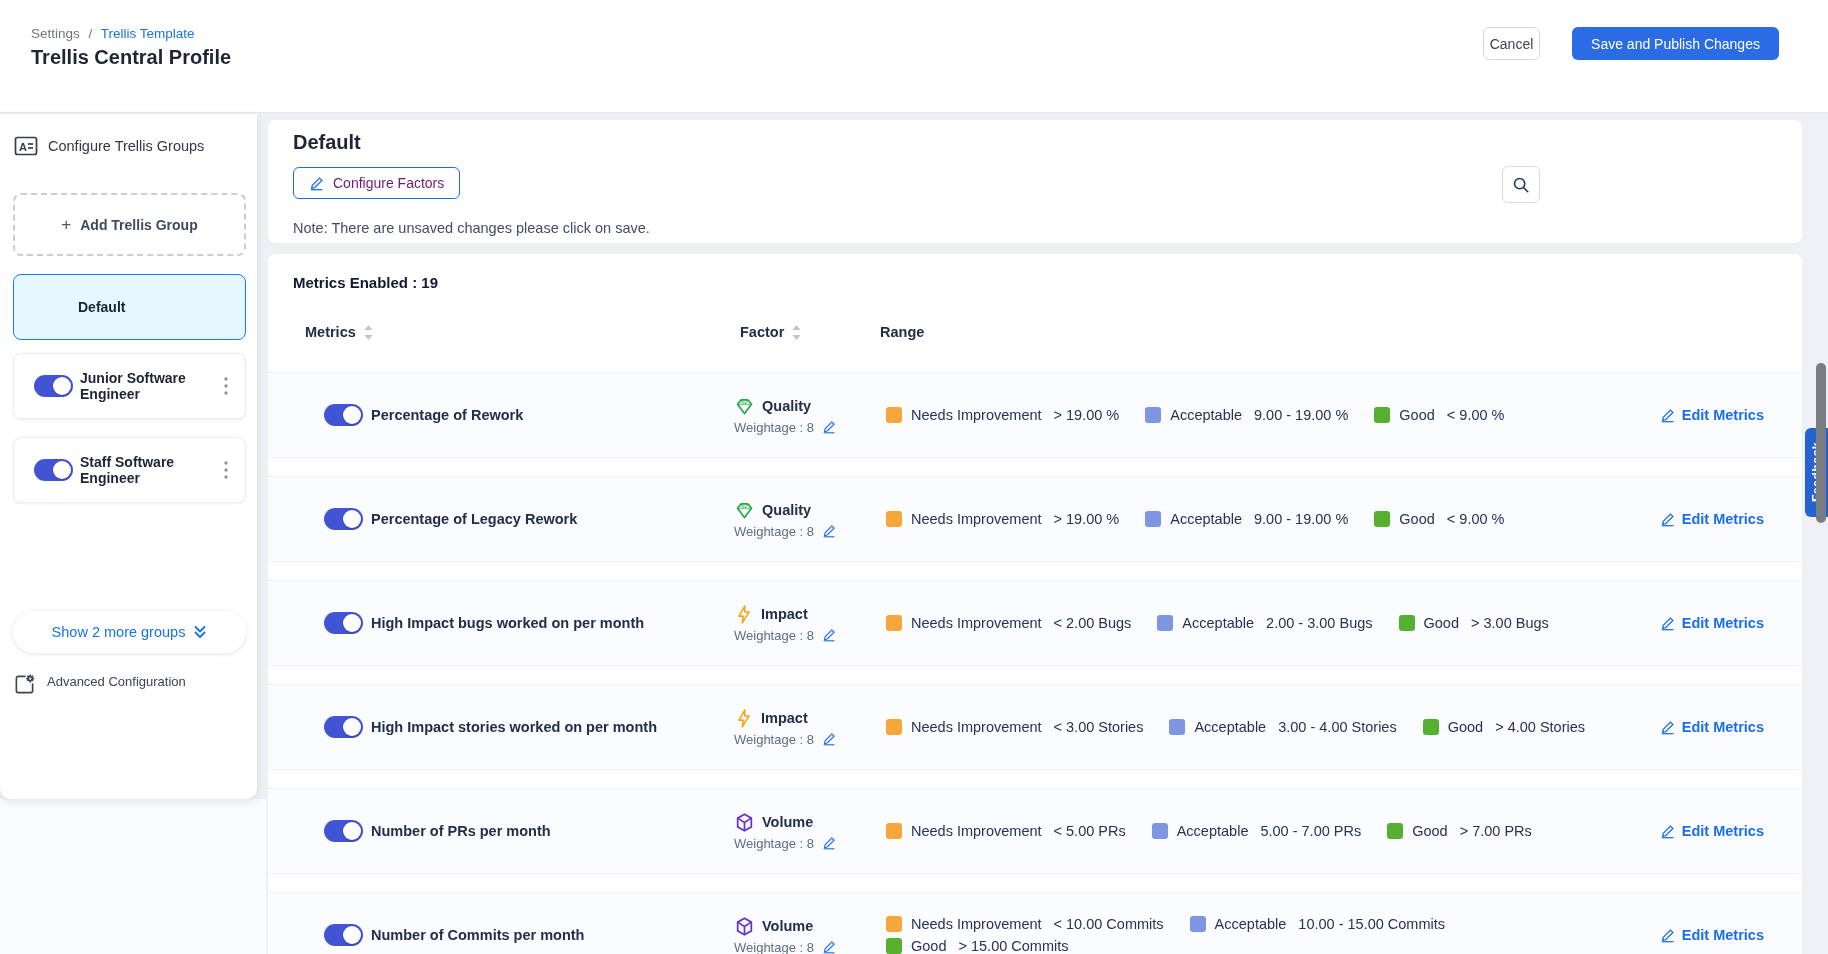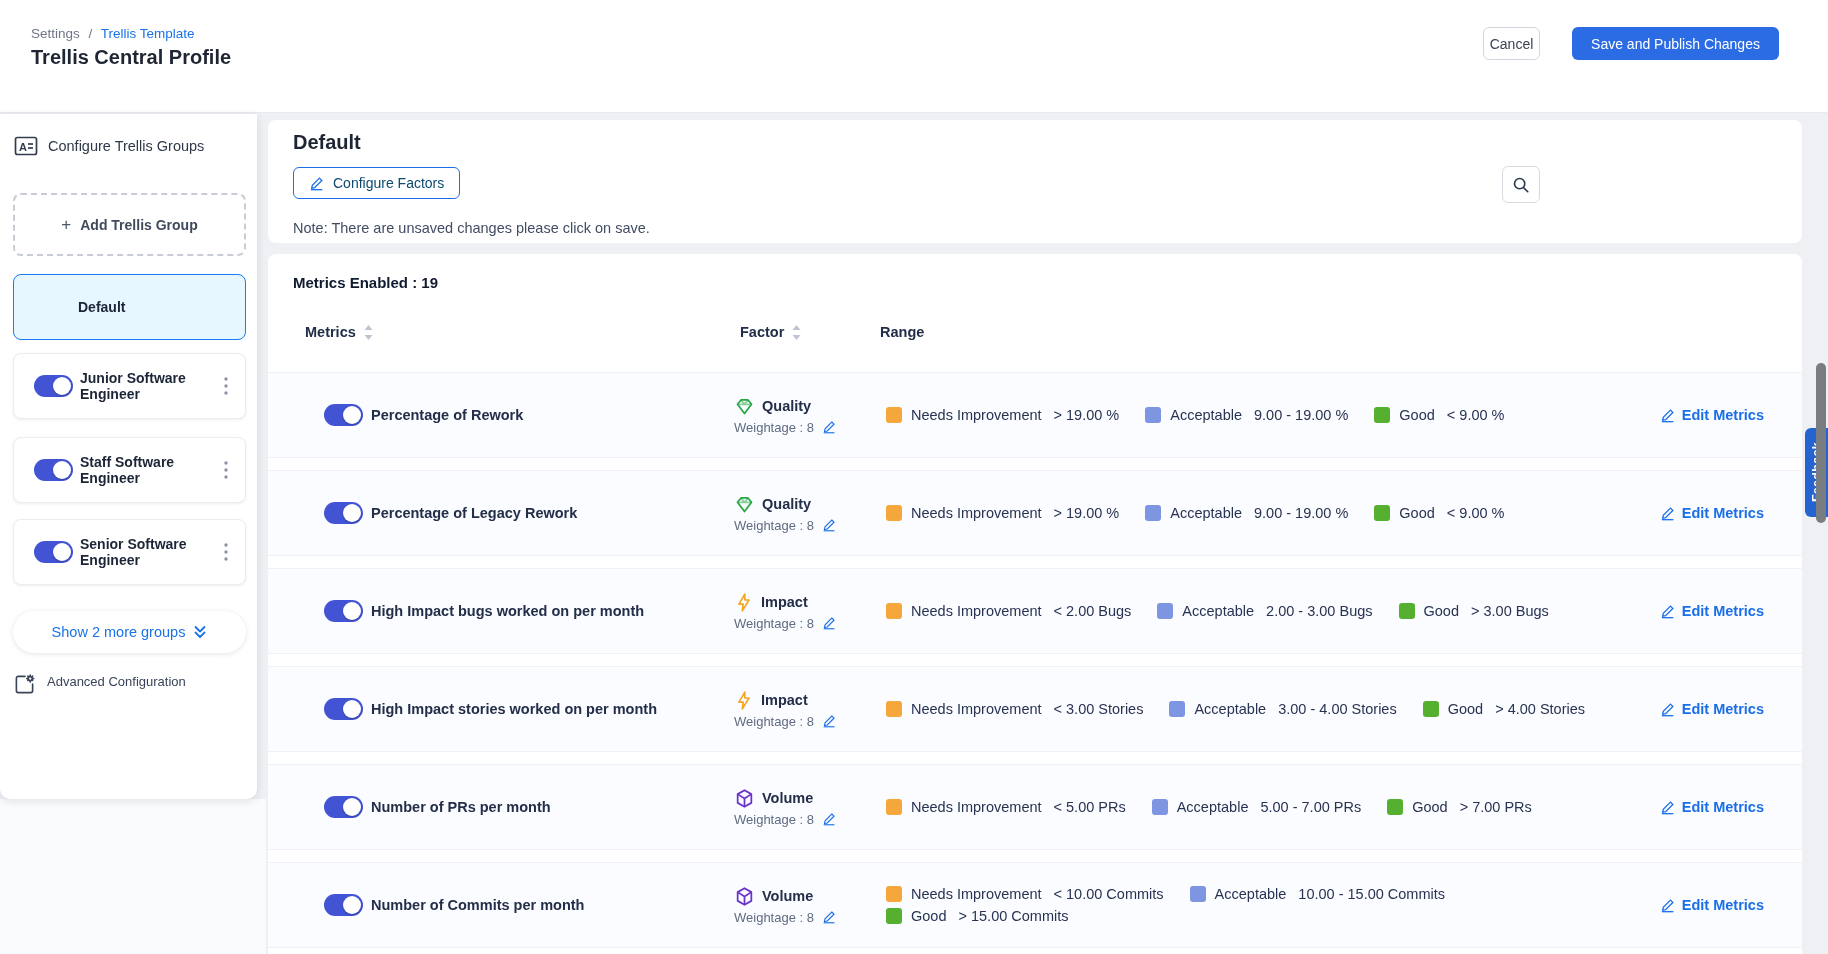--- a/index.html
+++ b/index.html
@@ -28,31 +28,31 @@
   .switch { position:relative; width:39px; height:22px; border-radius:11px; background:#4254d4; flex:0 0 auto; margin-left:20px; cursor:pointer; }
   .switch::after { content:""; position:absolute; right:2px; top:2px; width:18px; height:18px; border-radius:50%; background:#fff; box-shadow:0 1px 2px rgba(0,0,0,.25); }
   .group-label { margin-left:7px; font-size:14px; font-weight:bold; color:#1c2536; line-height:1.15; width:118px; }
   .kebab { position:absolute; right:10px; top:50%; transform:translateY(-50%); width:18px; height:22px; display:flex; align-items:center; justify-content:center; cursor:pointer; }
   .show-more { position:absolute; left:13px; top:497px; width:233px; height:42px; background:#fff; border-radius:21px; box-shadow:0 1px 5px rgba(27,36,50,.12); display:flex; align-items:center; justify-content:center; gap:8px; color:#1973e8; font-size:14.5px; cursor:pointer; }
   .advanced { position:absolute; left:14px; top:560px; display:flex; gap:12px; font-size:13px; color:#39445a; cursor:pointer; }
 
   
   .head-card { position:absolute; left:268px; top:120px; width:1534px; height:123px; background:#fff; border-radius:8px; }
   .group-title { position:absolute; left:25px; top:11px; font-size:20px; font-weight:bold; color:#1f2633; }
-  .btn-configure { position:absolute; left:25px; top:47px; height:32px; padding:0 15px; background:#fff; border:1px solid #1a6fe8; border-radius:6px; color:#0c4a6e; font-size:14px; display:flex; align-items:center; gap:9px; cursor:pointer; }
+  .btn-configure { position:absolute; left:25px; top:47px; height:32px; padding:0 15px; background:#fff; border:1px solid #1a6fe8; border-radius:6px; color:#701a75; font-size:14px; display:flex; align-items:center; gap:9px; cursor:pointer; }
   .note { position:absolute; left:25px; top:100px; font-size:14.5px; color:#414d63; }
   .search-btn { position:absolute; left:1234px; top:46px; width:38px; height:37px; background:#fff; border:1px solid #d6dae1; border-radius:6px; display:flex; align-items:center; justify-content:center; cursor:pointer; }
   .filter-select { position:absolute; left:1296px; top:47px; width:236px; height:35px; background:#fff; border:1px solid #d6dae1; border-radius:6px; display:flex; align-items:center; justify-content:space-between; padding:0 12px 0 16px; font-size:14px; color:#2b3750; cursor:pointer; }
 
   
   .table-card { position:absolute; left:268px; top:254px; width:1534px; height:700px; background:#fff; border-radius:8px 8px 0 0; overflow:hidden; }
   .metrics-enabled { position:absolute; left:25px; top:20px; font-size:15px; font-weight:bold; color:#101b30; }
   .col-head { position:absolute; top:70px; display:flex; align-items:center; gap:8px; font-size:14.5px; font-weight:bold; color:#222e47; }
   .rows { position:absolute; left:0; top:118px; width:1534px; }
-  .mrow { height:86px; margin-bottom:12px; background:#fbfcff; border-top:1px solid #eef1f6; border-bottom:1px solid #eef1f6; display:grid; grid-template-columns:40px 370px 152px 762px 1fr; padding-left:56px; align-items:center; }
+  .mrow { height:86px; margin-bottom:18px; background:#fbfcff; border-top:1px solid #eef1f6; border-bottom:1px solid #eef1f6; display:grid; grid-template-columns:40px 370px 152px 762px 1fr; padding-left:56px; align-items:center; }
   .mrow .switch { margin-left:0; }
   .mname { font-size:14.5px; font-weight:bold; color:#232e49; padding-left:7px; }
   .factor-cell { display:flex; flex-direction:column; gap:3px; }
   .factor-line { display:flex; align-items:center; gap:7px; font-size:14.5px; font-weight:bold; color:#232e49; }
   .weightage { display:flex; align-items:center; gap:8px; font-size:13px; color:#5f6b80; }
   .range-cell { display:flex; flex-wrap:wrap; align-items:center; column-gap:26px; row-gap:6px; padding-right:30px; }
   .chip { display:flex; align-items:center; font-size:14.5px; color:#283352; }
   .swatch { width:16px; height:16px; border-radius:3px; margin-right:9px; flex:0 0 auto; }
   .sw-ni { background:#f5a73b; } .sw-acc { background:#7e96e2; } .sw-good { background:#55b02f; }
   .chip .val { margin-left:12px; white-space:nowrap;text-align:right; }
@@ -122,31 +122,20 @@
       <div class="group-label">Staff Software Engineer</div>
       <span class="kebab">
         <svg width="4" height="18" viewBox="0 0 4 18">
             <circle cx="2" cy="2" r="1.7" fill="#8a93a3"></circle>
             <circle cx="2" cy="9" r="1.7" fill="#8a93a3"></circle>
             <circle cx="2" cy="16" r="1.7" fill="#8a93a3"></circle>
           </svg>
       </span>
     </div>
 
-    <div class="group-card" style="top:405px;">
-      <span class="switch"></span>
-      <div class="group-label">Senior Software Engineer</div>
-      <span class="kebab">
-        <svg width="4" height="18" viewBox="0 0 4 18">
-            <circle cx="2" cy="2" r="1.7" fill="#8a93a3"></circle>
-            <circle cx="2" cy="9" r="1.7" fill="#8a93a3"></circle>
-            <circle cx="2" cy="16" r="1.7" fill="#8a93a3"></circle>
-          </svg>
-      </span>
-    </div>
 
     <div class="show-more">
       <span>Show 2 more groups</span>
       <span>
         <svg width="14" height="14" viewBox="0 0 14 14" fill="none" stroke="#1973e8" stroke-width="1.8" stroke-linecap="round" stroke-linejoin="round">
             <path d="M2.5 2l4.5 4.5L11.5 2"></path>
             <path d="M2.5 7.5L7 12l4.5-4.5"></path>
           </svg>
       </span>
     </div>

